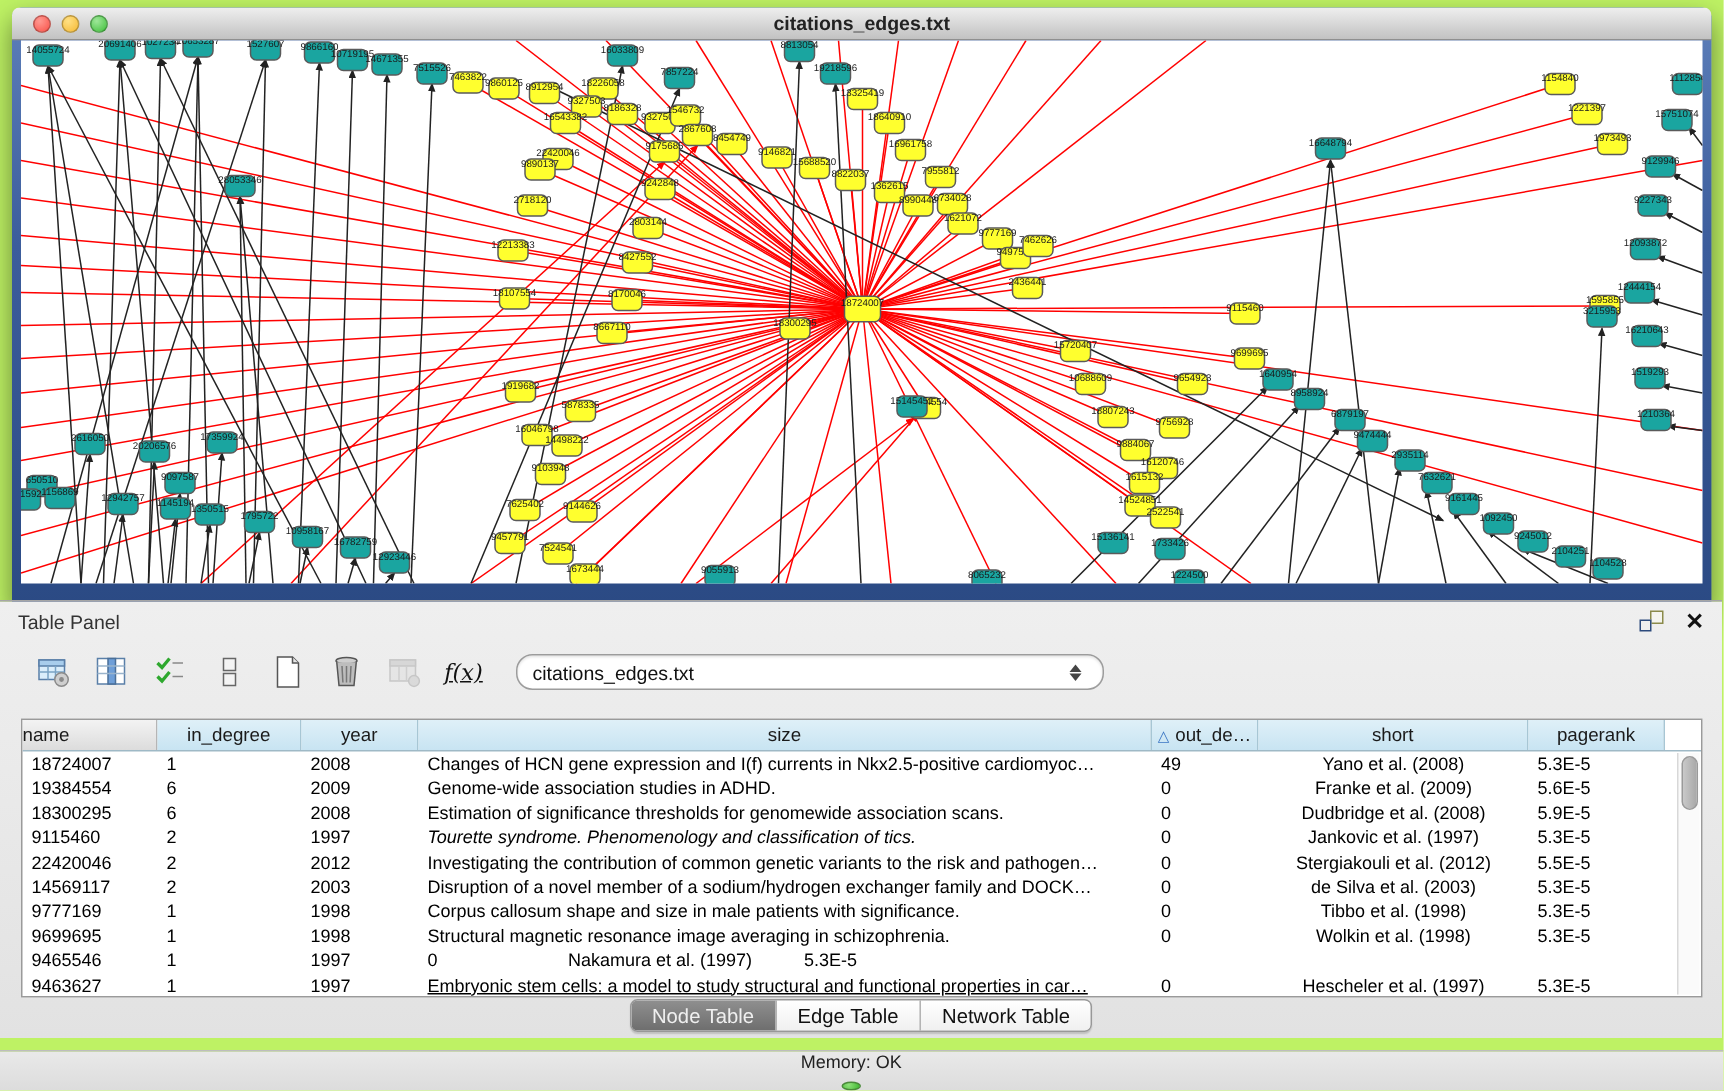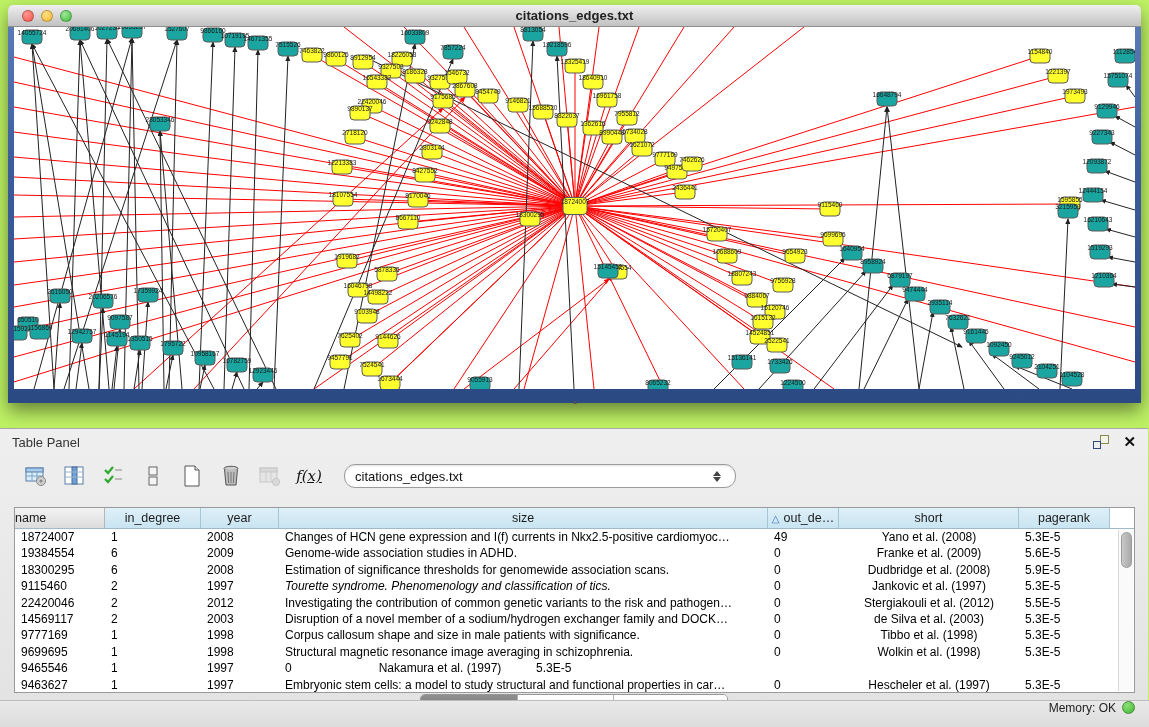--- a/index.html
+++ b/index.html
@@ -18,21 +18,21 @@
   .light.y { background:radial-gradient(circle at 35% 30%, #ffe084, #f5b934); }
   .light.g { background:radial-gradient(circle at 35% 30%, #9fe79a, #3fbf3a); }
   .wtitle { text-align:center; font-size:13px; line-height:21px; color:#222; font-weight:bold; }
   .gcanvas { position:absolute; left:6px; top:22px; width:1121px; height:362px; background:#fff; }
   .gcanvas svg { display:block; }
 
   
   .splitter { position:absolute; left:570px; top:398px; width:10px; height:8px; color:#555; font-size:7px; line-height:8px; text-align:center; }
 
   
-  .panel { position:absolute; left:0; top:428px; width:1148px; height:292px;
+  .panel { position:absolute; left:0; top:400px; width:1148px; height:292px;
            background:linear-gradient(#efefef,#e2e2e2); border-top:1px solid #a6a6a6; }
   .panel-header { height:26px; display:flex; align-items:center; padding:0 12px; }
   .panel-title { font-size:13px; color:#333; }
   .panel-header .spacer { flex:1; }
   .float-icon { width:16px; height:14px; position:relative; margin-right:14px; cursor:pointer; }
   .float-icon .sq1 { position:absolute; left:0; bottom:0; width:8px; height:8px; border:1px solid #2c4a7c; background:#eee; }
   .float-icon .sq2 { position:absolute; right:0; top:0; width:9px; height:9px; border:1px solid #8a8a4a; background:#f4f4ee; }
   .close-x { font-size:15px; font-weight:bold; color:#111; cursor:pointer; }
 
   .toolbar { height:42px; display:flex; align-items:center; padding-left:22px; gap:11px; }
@@ -63,21 +63,21 @@
   .tabsbar { position:absolute; left:0; top:265px; width:100%; display:flex; justify-content:center; }
   .seg { display:flex; border:1px solid #989898; border-radius:5px; overflow:hidden; height:22px;
          box-shadow:0 1px 1px rgba(0,0,0,.15); }
   .seg .tab { padding:0 14px; font-size:13.5px; line-height:21px; background:linear-gradient(#ffffff,#f0f0f0);
               color:#111; border-right:1px solid #b4b4b4; cursor:pointer; }
   .seg .tab:last-child { border-right:none; }
   .seg .tab.sel { background:linear-gradient(#8f8f8f,#6e6e6e); color:#efefef; }
 
   .statusbar { position:absolute; left:0; top:700px; width:1149px; height:27px;
                background:linear-gradient(#e9e9e9,#dcdcdc); border-top:1px solid #bdbdbd;
-               display:flex; justify-content:flex-end; padding-right:14px; gap:6px; }
+               display:flex; align-items:center; justify-content:flex-end; padding-right:14px; gap:6px;flex-direction:column; }
   .mem { font-size:12px; color:#222; }
   .memdot { width:13px; height:13px; border-radius:50%; background:radial-gradient(circle at 35% 30%,#8fe07a,#3cb82e); border:1px solid #4a8a3a; }
 </style>
 </head>
 <body>
 
 <div class="desktop">
 
   <div class="gwin">
     <div class="titlebar">
@@ -925,21 +925,21 @@
             <div class="td" style="width: 96px;">1</div>
             <div class="td" style="width: 78px;">1997</div>
             <div class="td" style="width: 71px;">0</div>
             <div class="td center" style="width: 180px;">Nakamura et al. (1997)</div>
             <div class="td" style="width: 91px;">5.3E-5</div>
           </div>
           <div class="tr">
             <div class="td" style="width: 90px;">9463627</div>
             <div class="td" style="width: 96px;">1</div>
             <div class="td" style="width: 78px;">1997</div>
-            <div class="td" style="width: 489px;">Embryonic stem cells: a model to study structural and functional properties in car…</div>
+            <div class="td" style="width: 489px; text-decoration: underline;">Embryonic stem cells: a model to study structural and functional properties in car…</div>
             <div class="td" style="width: 71px;">0</div>
             <div class="td center" style="width: 180px;">Hescheler et al. (1997)</div>
             <div class="td" style="width: 91px;">5.3E-5</div>
           </div>
         </div>
       <div class="vscroll">
           <div class="vthumb"></div>
         </div>
     </div>
 

